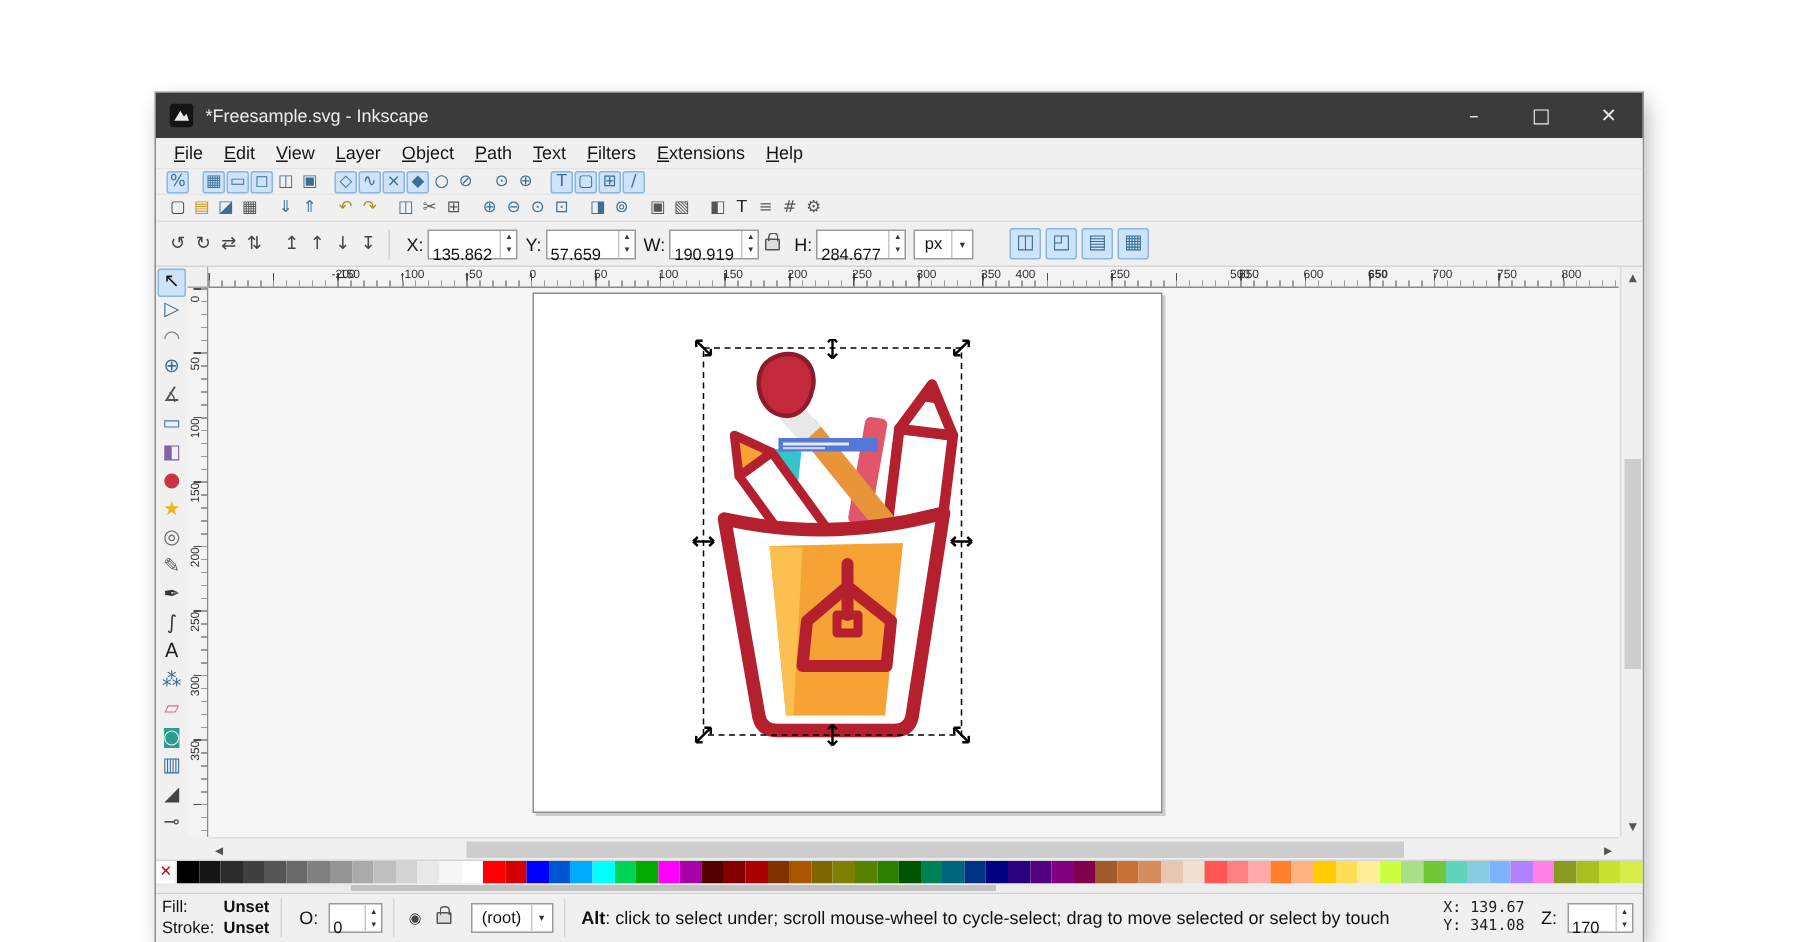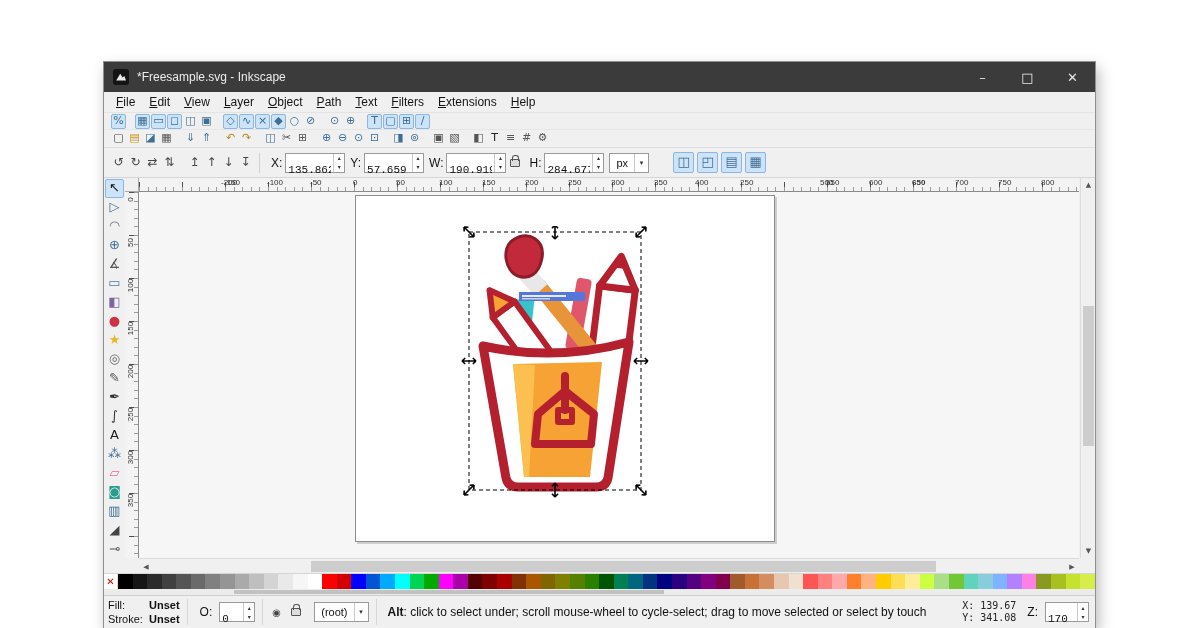--- a/index.html
+++ b/index.html
@@ -33,21 +33,21 @@
 
   
   .tool-controls{height:30px;flex:0 0 30px;background:#f0f0f0;border-bottom:1px solid #d6d6d6;
                  display:flex;align-items:center;padding-left:7px;}
   .tc-icons{display:flex;align-items:center;gap:2px;}
   .tc-icons .tbi{font-size:12px;color:#444;}
   .tc-sep{width:1px;height:20px;background:#d0d0d0;margin:0 6px;}
   .tc-label{margin:0 3px 0 5px;font-size:12px;color:#111;}
   .spinbox{display:inline-flex;width:60px;height:20px;background:#fff;border:1px solid #9a9a9a;align-items:stretch;}
   .spinbox input{flex:1;min-width:0;border:none;outline:none;font-size:11px;padding:16px 2px;background:transparent;
-                 font-family:Liberation Mono, monospace;color:#111;}
+                 font-family:Liberation Sans, sans-serif;color:#111;}
   .spin{width:11px;display:flex;flex-direction:column;border-left:1px solid #c9c9c9;}
   .spin span{flex:1;font-size:6px;line-height:6px;display:flex;align-items:center;justify-content:center;
              color:#333;font-family:"DejaVu Sans",sans-serif;}
   .lock{width:10px;height:8px;border:1px solid #555;border-radius:1px;position:relative;margin:0 4px;background:#ddd;display:inline-block;}
   .lock::before{content:"";position:absolute;left:1px;top:-5px;width:5px;height:5px;border:1px solid #555;
                 border-bottom:none;border-radius:3px 3px 0 0;}
   .unit-combo{display:inline-flex;align-items:center;height:20px;background:#fff;border:1px solid #9a9a9a;margin-left:5px;}
   .unit-combo .txt{padding:0 6px;font-size:11px;color:#111;}
   .unit-combo .arrow{width:14px;align-self:stretch;border-left:1px solid #c9c9c9;display:flex;align-items:center;
                      justify-content:center;font-size:7px;color:#333;font-family:"DejaVu Sans",sans-serif;}
@@ -286,21 +286,21 @@
         <span class="rlh" style="left: 128px;">-100</span>
         <span class="rlh" style="left: 171px;">-50</span>
         <span class="rlh" style="left: 214px;">0</span>
         <span class="rlh" style="left: 257px;">50</span>
         <span class="rlh" style="left: 300px;">100</span>
         <span class="rlh" style="left: 343px;">150</span>
         <span class="rlh" style="left: 386px;">200</span>
         <span class="rlh" style="left: 429px;">250</span>
         <span class="rlh" style="left: 472px;">300</span>
         <span class="rlh" style="left: 515px;">350</span>
-        <span class="rlh" style="left: 556px;">400</span>
+        <span class="rlh" style="left: 538px;">400</span>
         <span class="rlh" style="left: 601px;">250</span>
         <span class="rlh" style="left: 681px;">500</span>
         <span class="rlh" style="left: 687px;">550</span>
         <span class="rlh" style="left: 730px;">600</span>
         <span class="rlh" style="left: 773px; font-weight: bold;">650</span>
         <span class="rlh" style="left: 816px;">700</span>
         <span class="rlh" style="left: 859px;">750</span>
         <span class="rlh" style="left: 902px;">800</span>
       </div>
     <div class="ruler-v">

